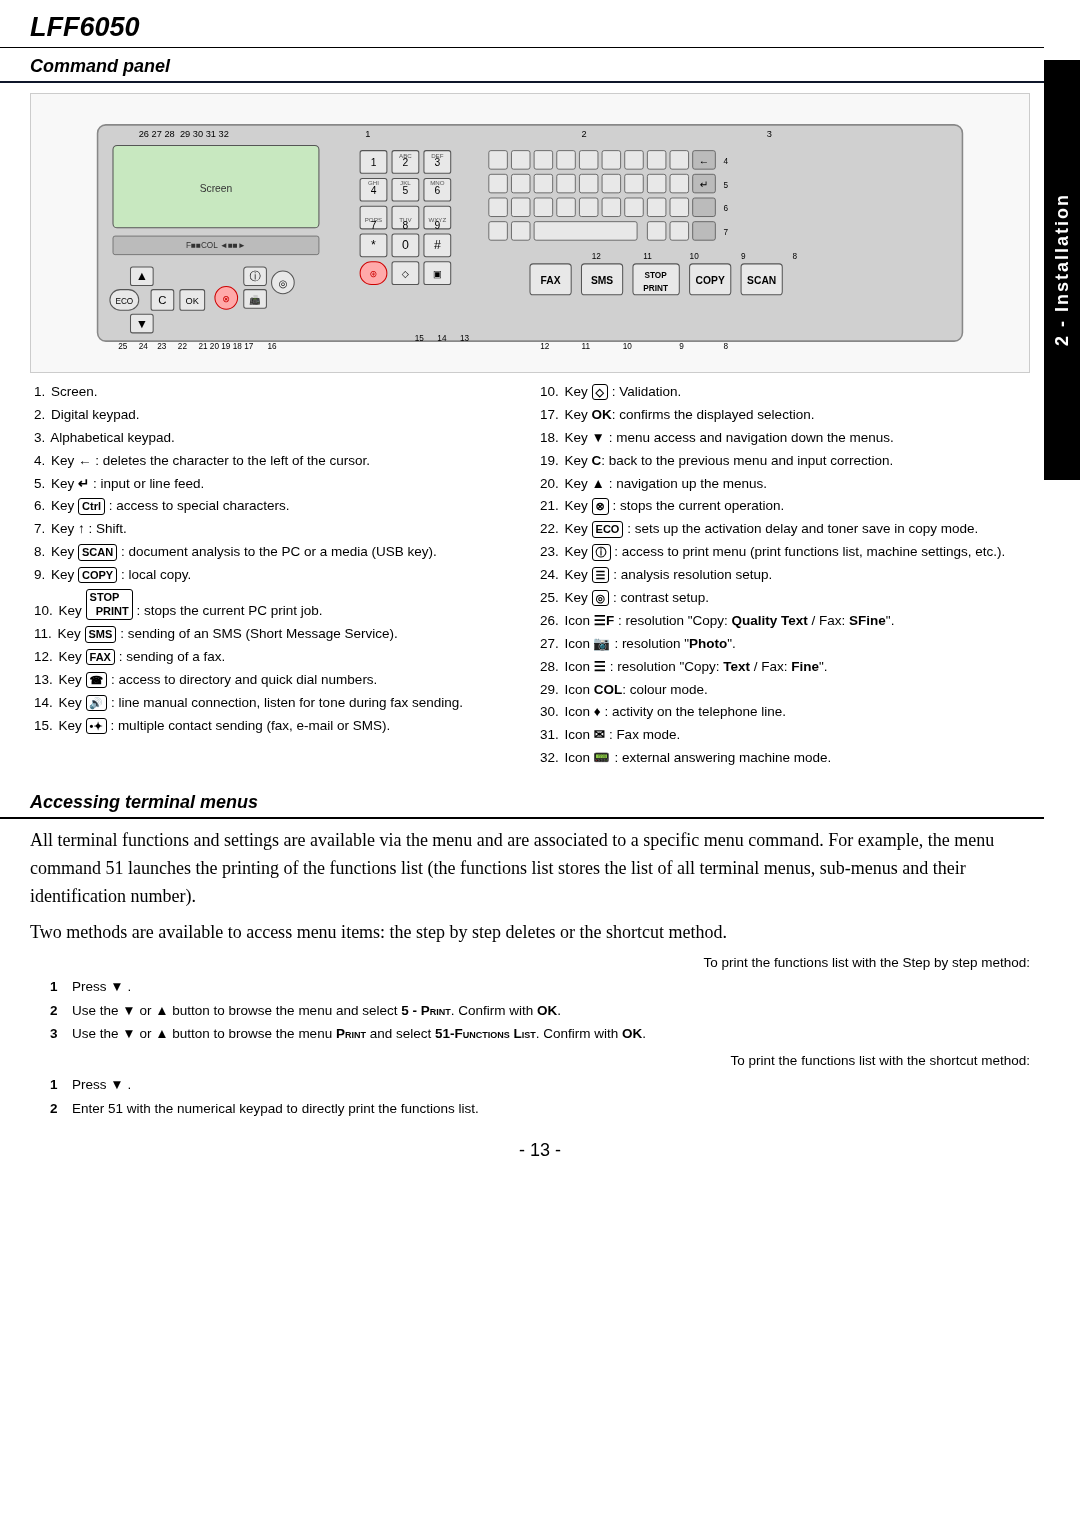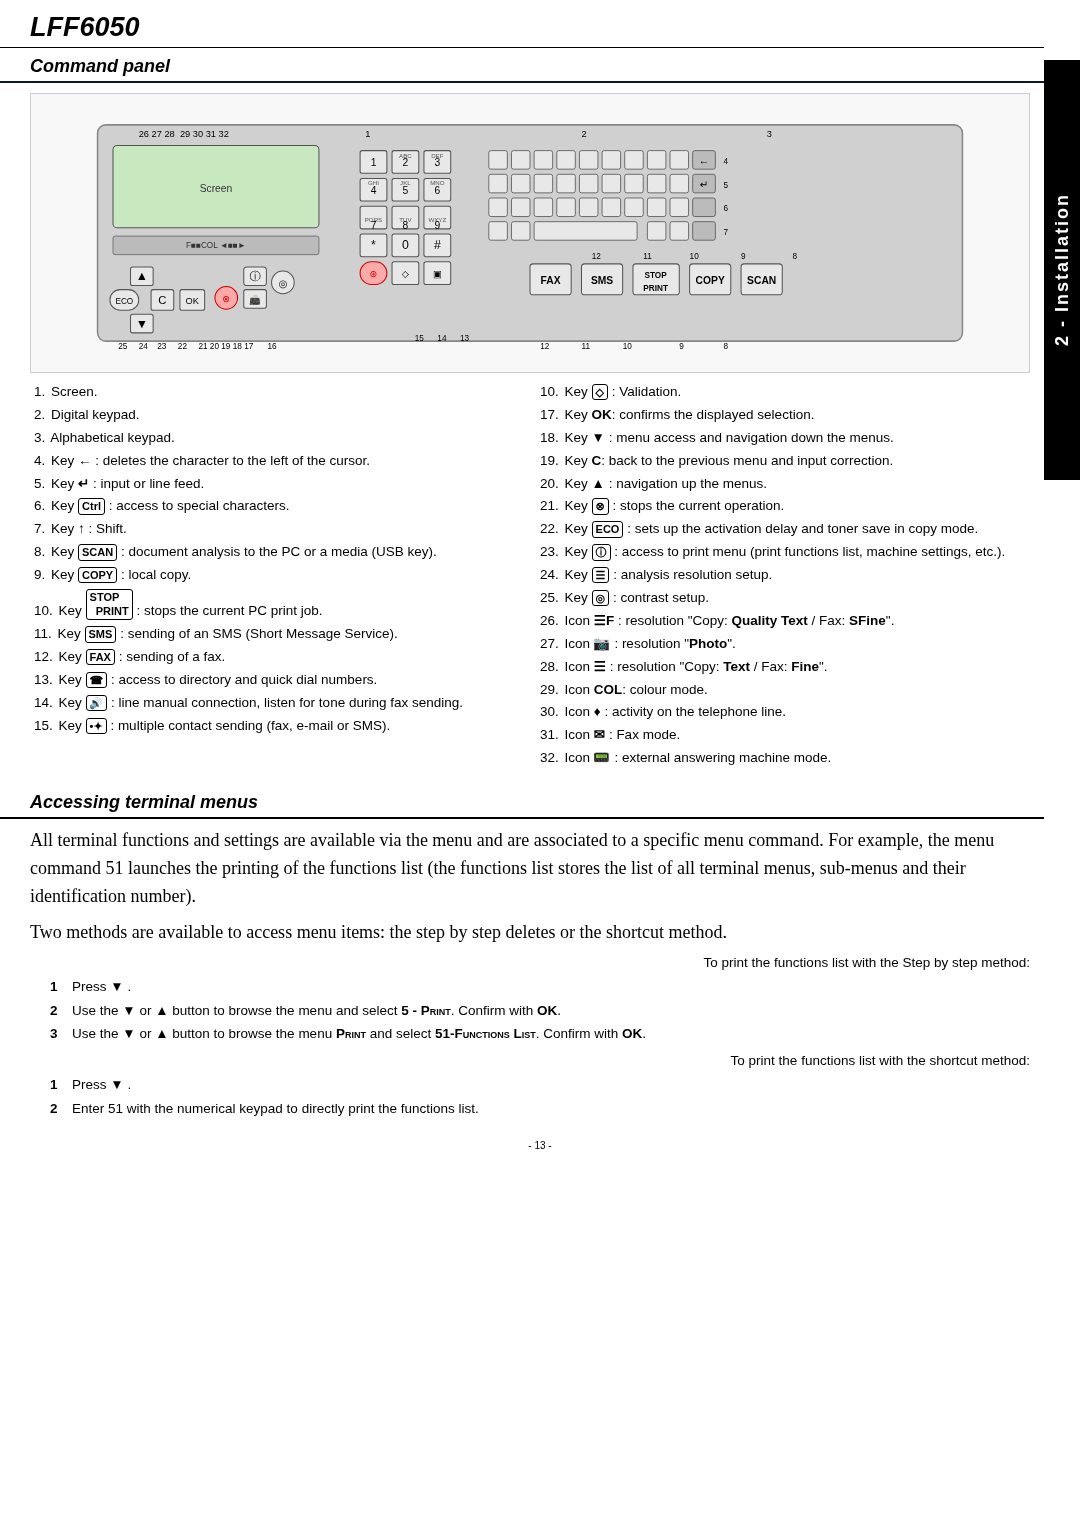--- a/index.html
+++ b/index.html
@@ -144,21 +144,21 @@
     }
     .step-num {
       font-weight: bold;
       min-width: 16px;
     }
 
     
     .page-footer {
       text-align: center;
       margin-top: 20px;
-      font-size: 10px;
+      font-size: 18px;
     }
 
     
     .diagram-svg-container {
       width: 100%;
       height: 100%;
     }
   </style>
 </head>
 <body>

